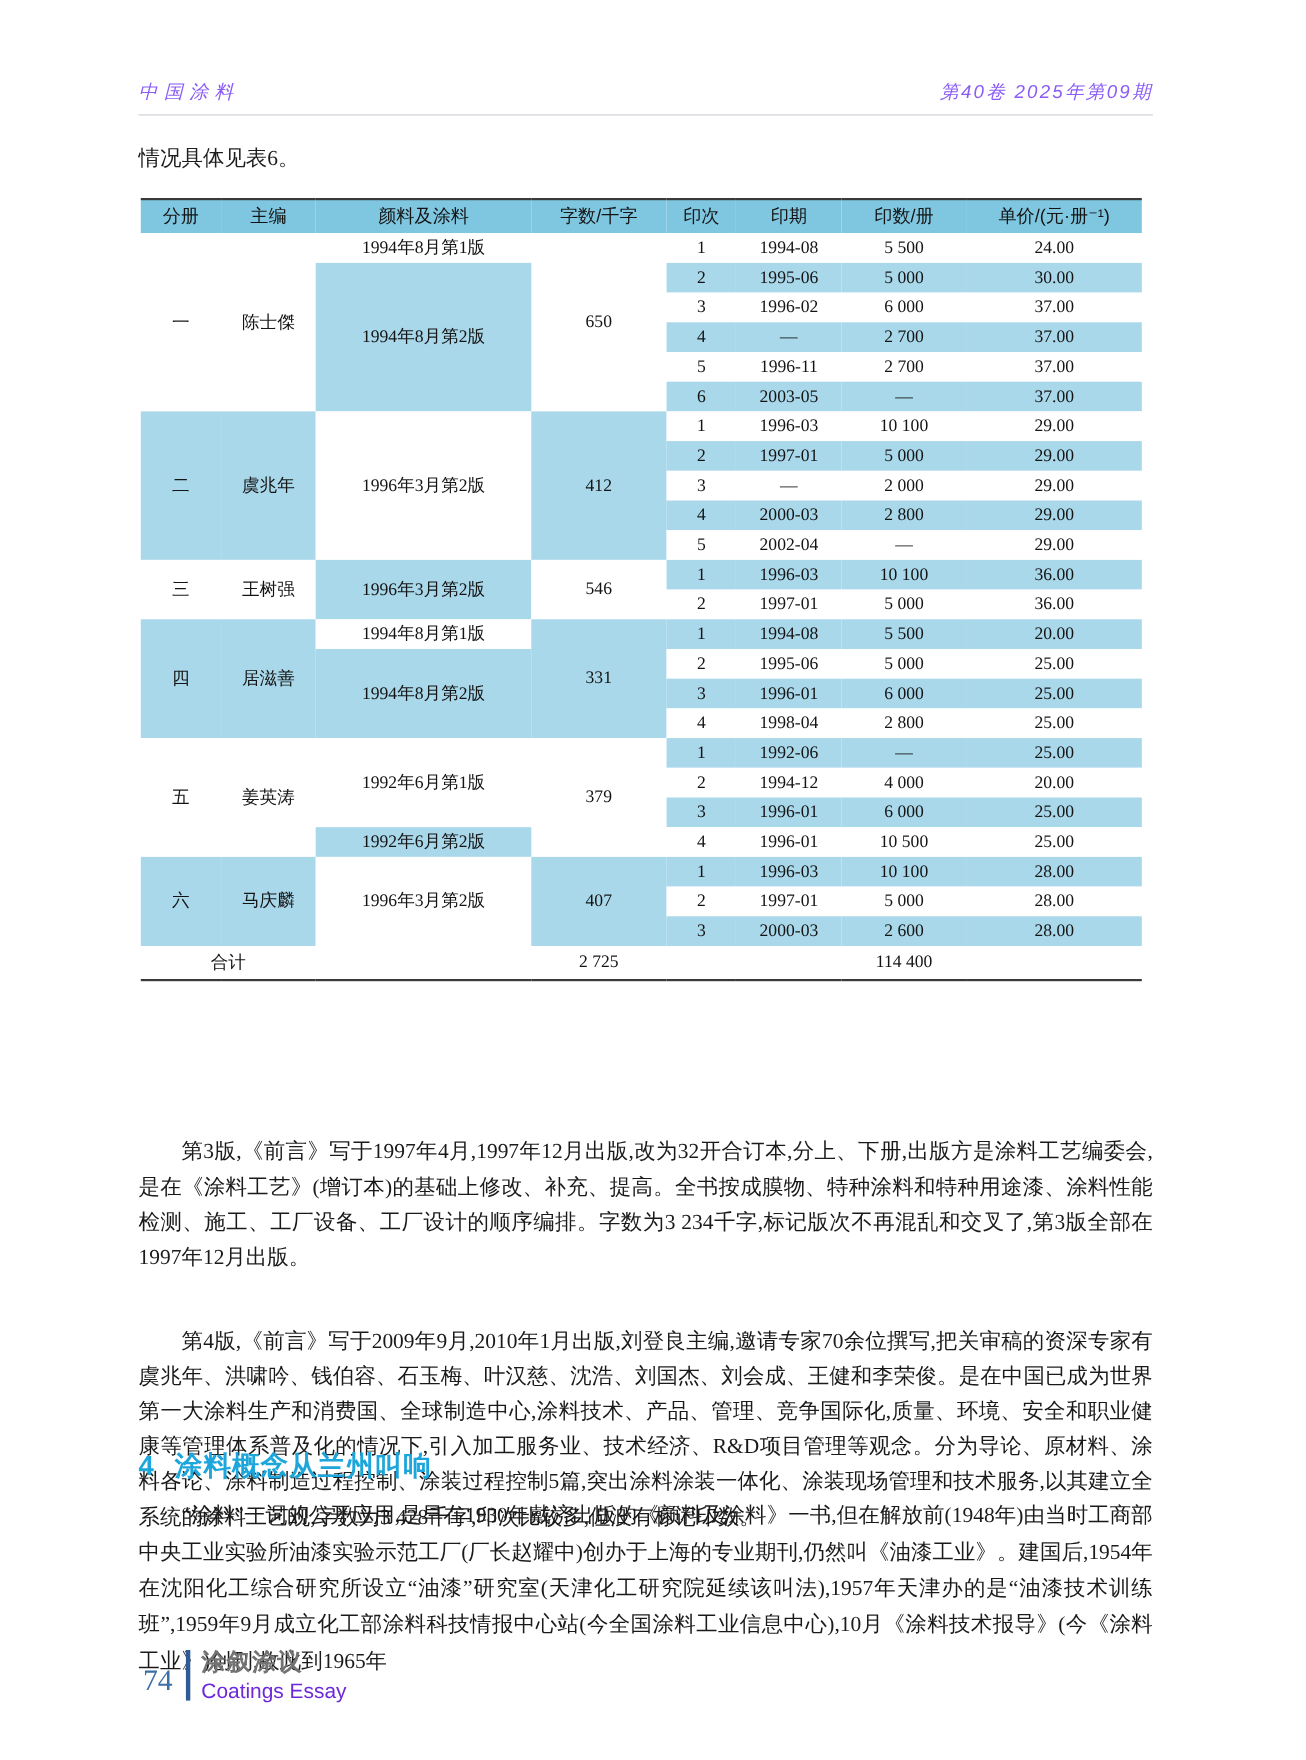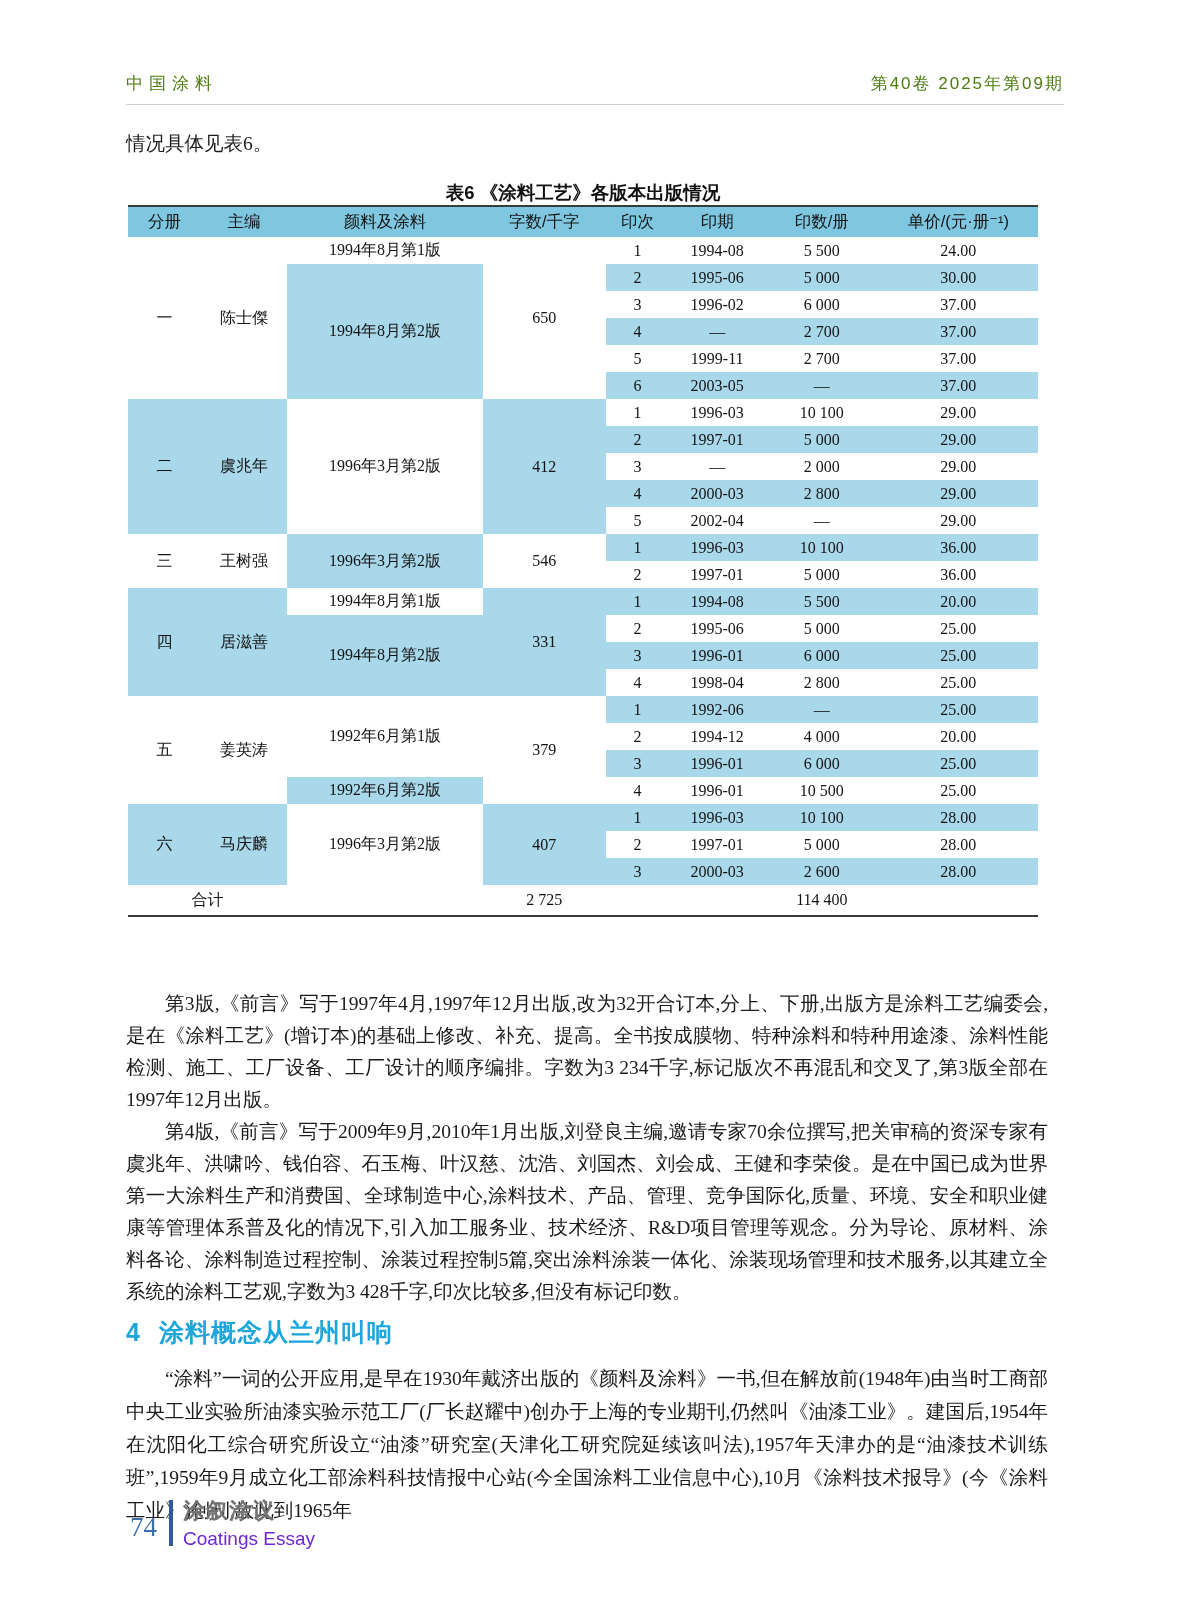--- a/index.html
+++ b/index.html
@@ -10,26 +10,27 @@
     height: 1600px;
     margin: 0 auto;
     background: #ffffff;
     font-family: "Liberation Serif", "DejaVu Serif", serif;
     color: #1d1d1d;
     overflow: hidden;
   }
   
   .running-head {
     position: absolute;
-    left: 126px; right: 123px; top: 72px;
+    left: 126px; right: 139px; top: 72px;
     display: flex; justify-content: space-between; align-items: flex-end;
     font-family: "Liberation Sans", "DejaVu Sans", sans-serif;
-    font-size: 17px; color: #4d7c0f;
+    font-size: 17px; color: #8b5cf6;
     border-bottom: 1px solid #c9ced3;
     padding-bottom: 9px;
+    font-style: italic;
   }
   .running-head .journal { letter-spacing: 6px; }
   .running-head .issue { letter-spacing: 2px; }
   
   .intro-line {
     position: absolute; left: 126px; top: 130px;
     font-size: 19.5px;
   }
   
   .table-block { position: absolute; left: 128px; top: 180px; width: 910px; }
@@ -64,21 +65,21 @@
     color: #141414; background: #ffffff;
   }
   table.pub td.blue { background: #a9d8eb; }
   table.pub tr.total-row td { height: 31px; }
   
   .bodytext {
     position: absolute; left: 126px; top: 988px; width: 922px;
     font-size: 19.5px; line-height: 32px; text-align: justify;
     color: #1a1a1a;
   }
-  .bodytext p { text-indent: 2em; }
+  .bodytext p { text-indent: 2em; margin-top: 44px; }
   
   .section-heading {
     position: absolute; left: 126px; top: 1316px;
     font-family: "Liberation Sans", "DejaVu Sans", sans-serif;
     font-weight: bold; font-size: 25px; color: #1ca6dc;
     letter-spacing: 1px;
   }
   .section-heading .sec-num { margin-right: 18px; }
   .bodytext2 {
     position: absolute; left: 126px; top: 1362px; width: 922px;
@@ -114,21 +115,20 @@
 <div class="page">
 
   <div class="running-head">
     <span class="journal">中国涂料</span>
     <span class="issue">第40卷  2025年第09期</span>
   </div>
 
   <div class="intro-line">情况具体见表6。</div>
 
   <div class="table-block">
-    <div class="tbl-title-zh">表6  《涂料工艺》各版本出版情况</div>
     <table class="pub">
       <colgroup>
         <col style="width:8%">
           <col style="width:9.5%">
           <col style="width:21.5%">
           <col style="width:13.5%">
         <col style="width:7%">
           <col style="width:10.5%">
           <col style="width:12.5%">
           <col style="width:17.5%">
@@ -170,21 +170,21 @@
             <td>37.00</td>
           </tr>
           <tr>
             <td class="blue">4</td>
             <td class="blue">—</td>
             <td class="blue">2 700</td>
             <td class="blue">37.00</td>
           </tr>
           <tr>
             <td>5</td>
-            <td>1999-11</td>
+            <td>1996-11</td>
             <td>2 700</td>
             <td>37.00</td>
           </tr>
           <tr>
             <td class="blue">6</td>
             <td class="blue">2003-05</td>
             <td class="blue">—</td>
             <td class="blue">37.00</td>
           </tr>
           <tr>

